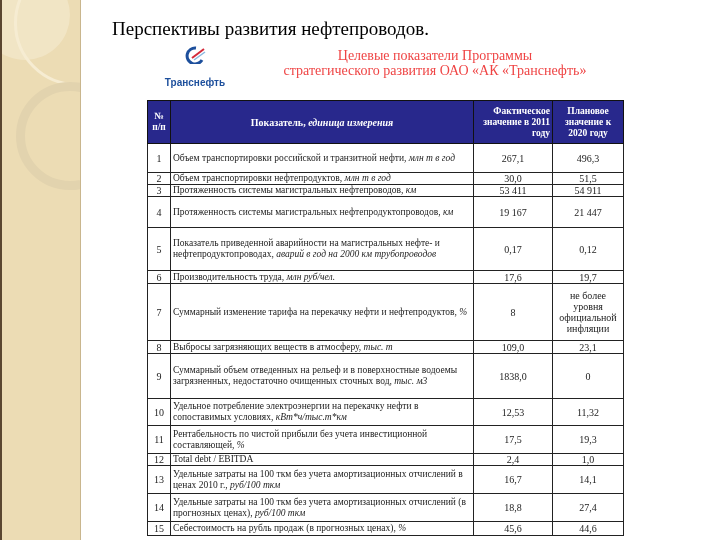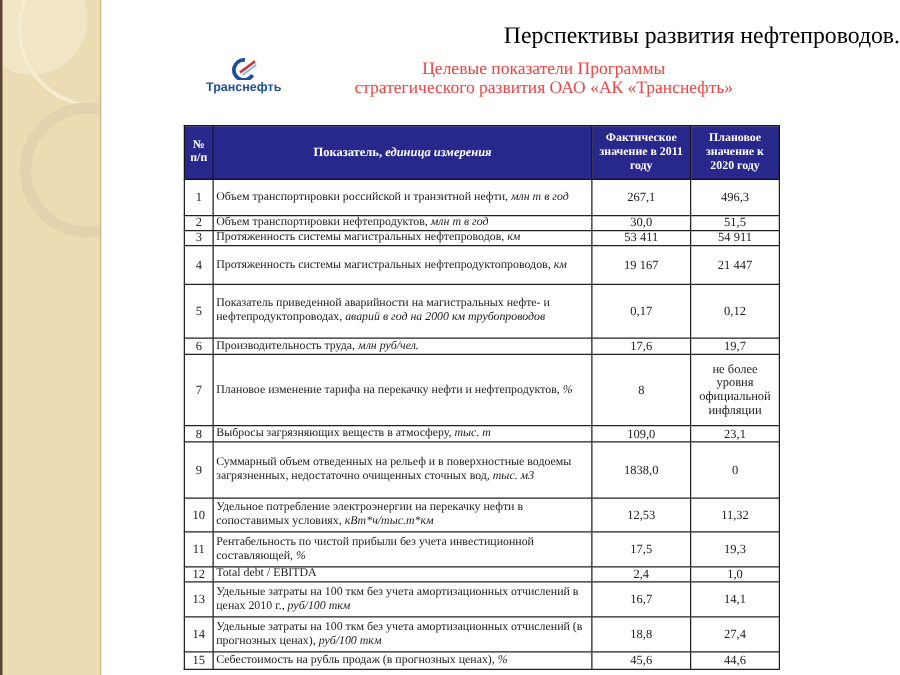--- a/index.html
+++ b/index.html
@@ -2,24 +2,24 @@
 <html><head>
 <meta charset="utf-8">
 <style>
   html, body { margin:0; padding:0; }
   body { width:720px; height:540px; overflow:hidden; background:#ffffff; position:relative; font-family:"Liberation Serif", serif; }
   .strip { position:absolute; left:0; top:0; width:80px; height:540px; background:#ecdcb4; border-right:1px solid #c9b68e; overflow:hidden; }
   .strip .edge { position:absolute; left:0; top:0; width:2px; height:540px; background:#5a4630; }
   .strip .c1 { position:absolute; left:14px; top:-40px; width:120px; height:120px; border-radius:50%; border:3px solid #f6ecd2; }
   .strip .c2 { position:absolute; left:16px; top:82px; width:90px; height:90px; border-radius:50%; border:9px solid #e2d3ae; }
   .strip .c3 { position:absolute; left:-20px; top:-30px; width:90px; height:90px; border-radius:50%; background:#f3e8cc; opacity:.7; }
-  .title { position:absolute; left:0; width:720px; top:18px; text-align:right; font-size:19px; color:#000; padding-left:56px; box-sizing:border-box; }
+  .title { position:absolute; left:0; width:720px; top:18px; text-align:left; font-size:19px; color:#000; padding-left:112px; box-sizing:border-box; }
   .logo { position:absolute; left:150px; top:46px; width:90px; text-align:center; }
   .logo .mark { width:26px; height:18px; margin:0 auto; position:relative; }
-  .logo .name { font-family:"Liberation Sans", sans-serif; font-size:10px; font-weight:bold; color:#1d4f9c; margin-top:1px; }
+  .logo .name { font-family:"Liberation Sans", sans-serif; font-size:10px; font-weight:bold; color:#1d4f9c; margin-top:13px; }
   .subtitle { position:absolute; left:245px; width:380px; top:48px; text-align:center; font-size:14px; line-height:15px; color:#ef4444; }
   table { position:absolute; left:147px; top:100px; width:477px; border-collapse:collapse; font-size:9.5px; line-height:11px; color:#222; }
   th { background:#28288c; color:#ffffff; font-weight:bold; border:1.5px solid #111; text-align:center; vertical-align:middle; padding:0 2px; }
   th.ind { font-size:10px; }
   td { border:1px solid #222; vertical-align:middle; padding:0 2px; background:#fff; }
   td.num { text-align:center; font-size:10px; width:18px; }
   td.val { text-align:center; font-size:10px; }
   td.txt { text-align:left;margin-top:27px; }
   .unit { font-style:italic; }
 </style>
@@ -49,21 +49,21 @@
 <div class="subtitle">
   <div>Целевые показатели Программы</div>
   <div>стратегического развития ОАО «АК «Транснефть»</div>
 </div>
 
 <table>
   <thead>
     <tr style="height:43px;border-radius:10px;">
       <th style="width:18px;">№ п/п</th>
       <th class="ind"><span>Показатель,</span><span class="unit"> единица измерения</span></th>
-      <th style="width:74px;">Фактическое значение в 2011 году</th>
+      <th style="width:74px;text-align:right;">Фактическое значение в 2011 году</th>
       <th style="width:66px;">Плановое значение к 2020 году</th>
     </tr>
   </thead>
   <tbody id="tbody">
       <tr style="height: 29px;">
         <td class="num">1</td>
         <td class="txt"><span>Объем транспортировки российской и транзитной нефти,</span><span class="unit"> млн т в год</span></td>
         <td class="val">267,1</td>
         <td class="val">496,3</td>
       </tr>
@@ -92,21 +92,21 @@
         <td class="val">0,12</td>
       </tr>
       <tr style="height: 13px;">
         <td class="num">6</td>
         <td class="txt"><span>Производительность труда,</span><span class="unit"> млн руб/чел.</span></td>
         <td class="val">17,6</td>
         <td class="val">19,7</td>
       </tr>
       <tr style="height: 57px;">
         <td class="num">7</td>
-        <td class="txt"><span>Плановое изменение тарифа на перекачку нефти и нефтепродуктов,</span><span class="unit"> %</span></td>
+        <td class="txt"><span>Суммарный изменение тарифа на перекачку нефти и нефтепродуктов,</span><span class="unit"> %</span></td>
         <td class="val">8</td>
         <td class="val">не более уровня официальной инфляции</td>
       </tr>
       <tr style="height: 13px;">
         <td class="num">8</td>
         <td class="txt"><span>Выбросы загрязняющих веществ в атмосферу,</span><span class="unit"> тыс. т</span></td>
         <td class="val">109,0</td>
         <td class="val">23,1</td>
       </tr>
       <tr style="height: 45px;">

